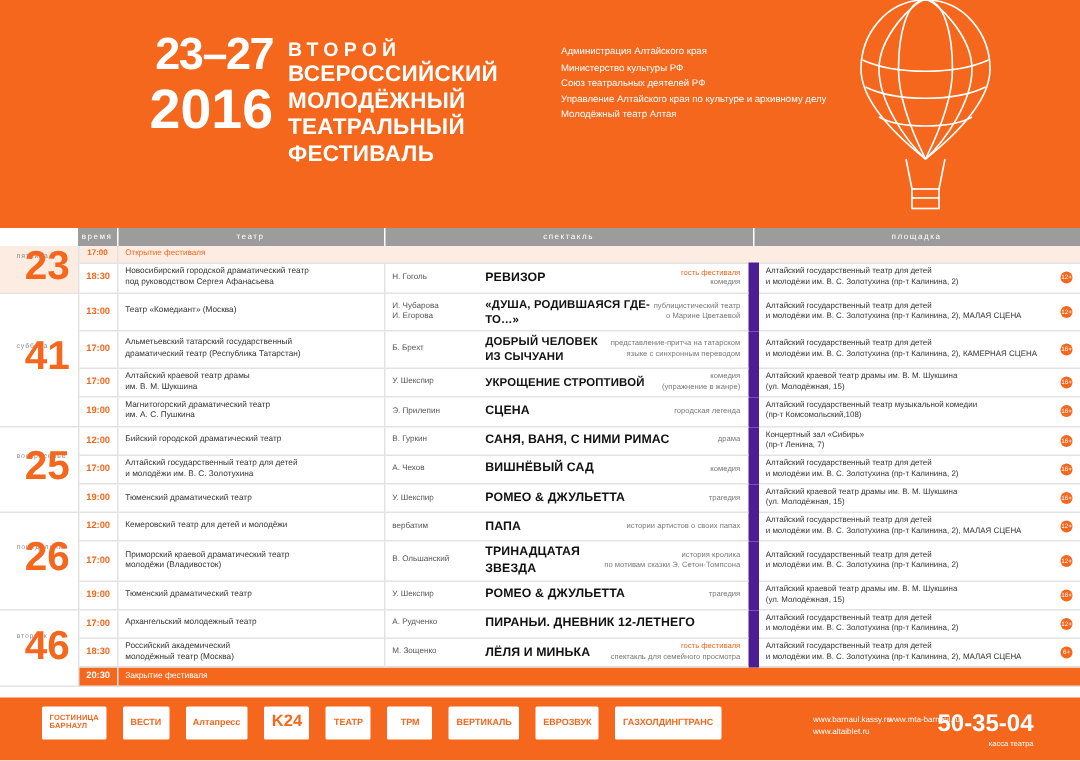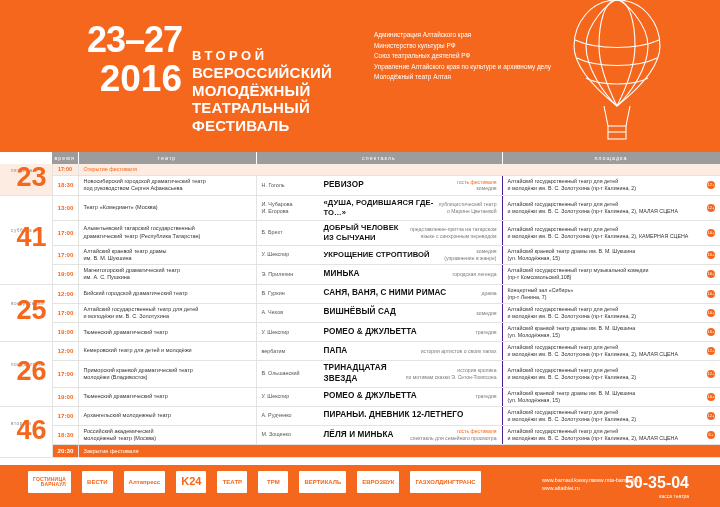--- a/index.html
+++ b/index.html
@@ -18,33 +18,32 @@
     overflow: hidden;
   }
   .hdr-dates {
     position: absolute;
     left: 62px; top: 22px;
     color: #ffffff;
     text-align: right;
     width: 120px;
   }
   .hdr-dates .big {
-    font-size: 36px; font-weight: bold; letter-spacing: -1px; line-height: 1;
+    font-size: 30px; font-weight: bold; letter-spacing: -1px; line-height: 1;
   }
   .hdr-dates .month {
     font-size: 13px; letter-spacing: 2.2px; line-height: 1.6; margin-top: 2px;
   }
   .hdr-dates .year {
     font-size: 37px; font-weight: bold; line-height: 1; margin-top: 2px;
   }
   .hdr-title {
     position: absolute;
     left: 192px; top: 26px;
     color: #ffffff;
-    margin-top: 23px;
   }
   .hdr-title .l1 { font-size: 13px; font-weight: bold; letter-spacing: 3.5px; line-height: 1.15; }
   .hdr-title .l2 { font-size: 15px; font-weight: bold; letter-spacing: 0.2px; line-height: 1.18; }
   .hdr-title .l3 { font-size: 13px; font-weight: normal; letter-spacing: 0.3px; margin-top: 5px; }
   .hdr-org {
     position: absolute;
     left: 374px; top: 30px;
     color: #ffffff;
     font-size: 6.4px;
     line-height: 1.65;
@@ -106,21 +105,21 @@
   }
   td.time {
     color: #f4671c;
     font-weight: bold;
     font-size: 6.2px;
     text-align: center;
     white-space: nowrap;
     border-right: 1px solid #e3e3e3;
   }
   td.theatre { color: #333333; font-size: 5.5px; border-right: 1px solid #e3e3e3; }
-  td.perf { border-right: 1px solid #4c1d95; }
+  td.perf { border-right: 7px solid #4c1d95; }
   td.venue { color: #333333; font-size: 5.3px; }
   .perf-inner { display: flex; align-items: center; width: 100%; }
   .author { color: #555555; font-size: 5.4px; width: 62px; flex: 0 0 62px; }
   .title {
     color: #111111; font-size: 8.2px; font-weight: bold;
     flex: 1 1 auto; letter-spacing: 0.1px;
   }
   .title.small { font-size: 7.6px; }
   .genre {
     color: #7a7a7a; font-size: 5.1px; text-align: right;
@@ -159,21 +158,21 @@
   }
   .sponsors {
     position: absolute; left: 28px; top: 6px;
     display: flex; align-items: center; gap: 11px;
   }
   .sp {
     background: #ffffff; color: #f4671c;
     font-size: 6px; font-weight: bold;
     padding: 3px 5px; border-radius: 1px;
     display: flex; align-items: center; justify-content: center;
-    height: 22px; min-width: 30px; text-align: right; line-height: 1.05;
+    height: 22px; min-width: 30px; text-align: left; line-height: 1.05;
   }
   .sp.hotel { font-size: 5px; letter-spacing: 0.2px; }
   .sp.k24 { font-size: 11px; }
   .links {
     position: absolute; right: 126px; top: 11px;
     font-size: 5.4px; line-height: 1.55; text-align: left;
   }
   .phone {
     position: absolute; right: 31px; top: 10px;
     text-align: right;
@@ -336,21 +335,21 @@
       </div>
     </td>
   </tr>
   <tr>
     <td class="time">19:00</td>
     <td class="theatre" style="white-space:pre-line">Магнитогорский драматический театр
 им. А. С. Пушкина</td>
     <td class="perf">
       <div class="perf-inner">
         <span class="author" style="white-space:pre-line">Э. Прилепин</span>
-        <span class="title">МИНЬКА</span>
+        <span class="title">СЦЕНА</span>
         <span class="genre" style="white-space:pre-line">городская легенда</span>
       </div>
     </td>
     <td class="venue">
       <div class="venue-flex">
         <span class="venue-txt" style="white-space:pre-line">Алтайский государственный театр музыкальной комедии
 (пр-т Комсомольский,108)</span>
         <span class="age">16+</span>
       </div>
     </td>

